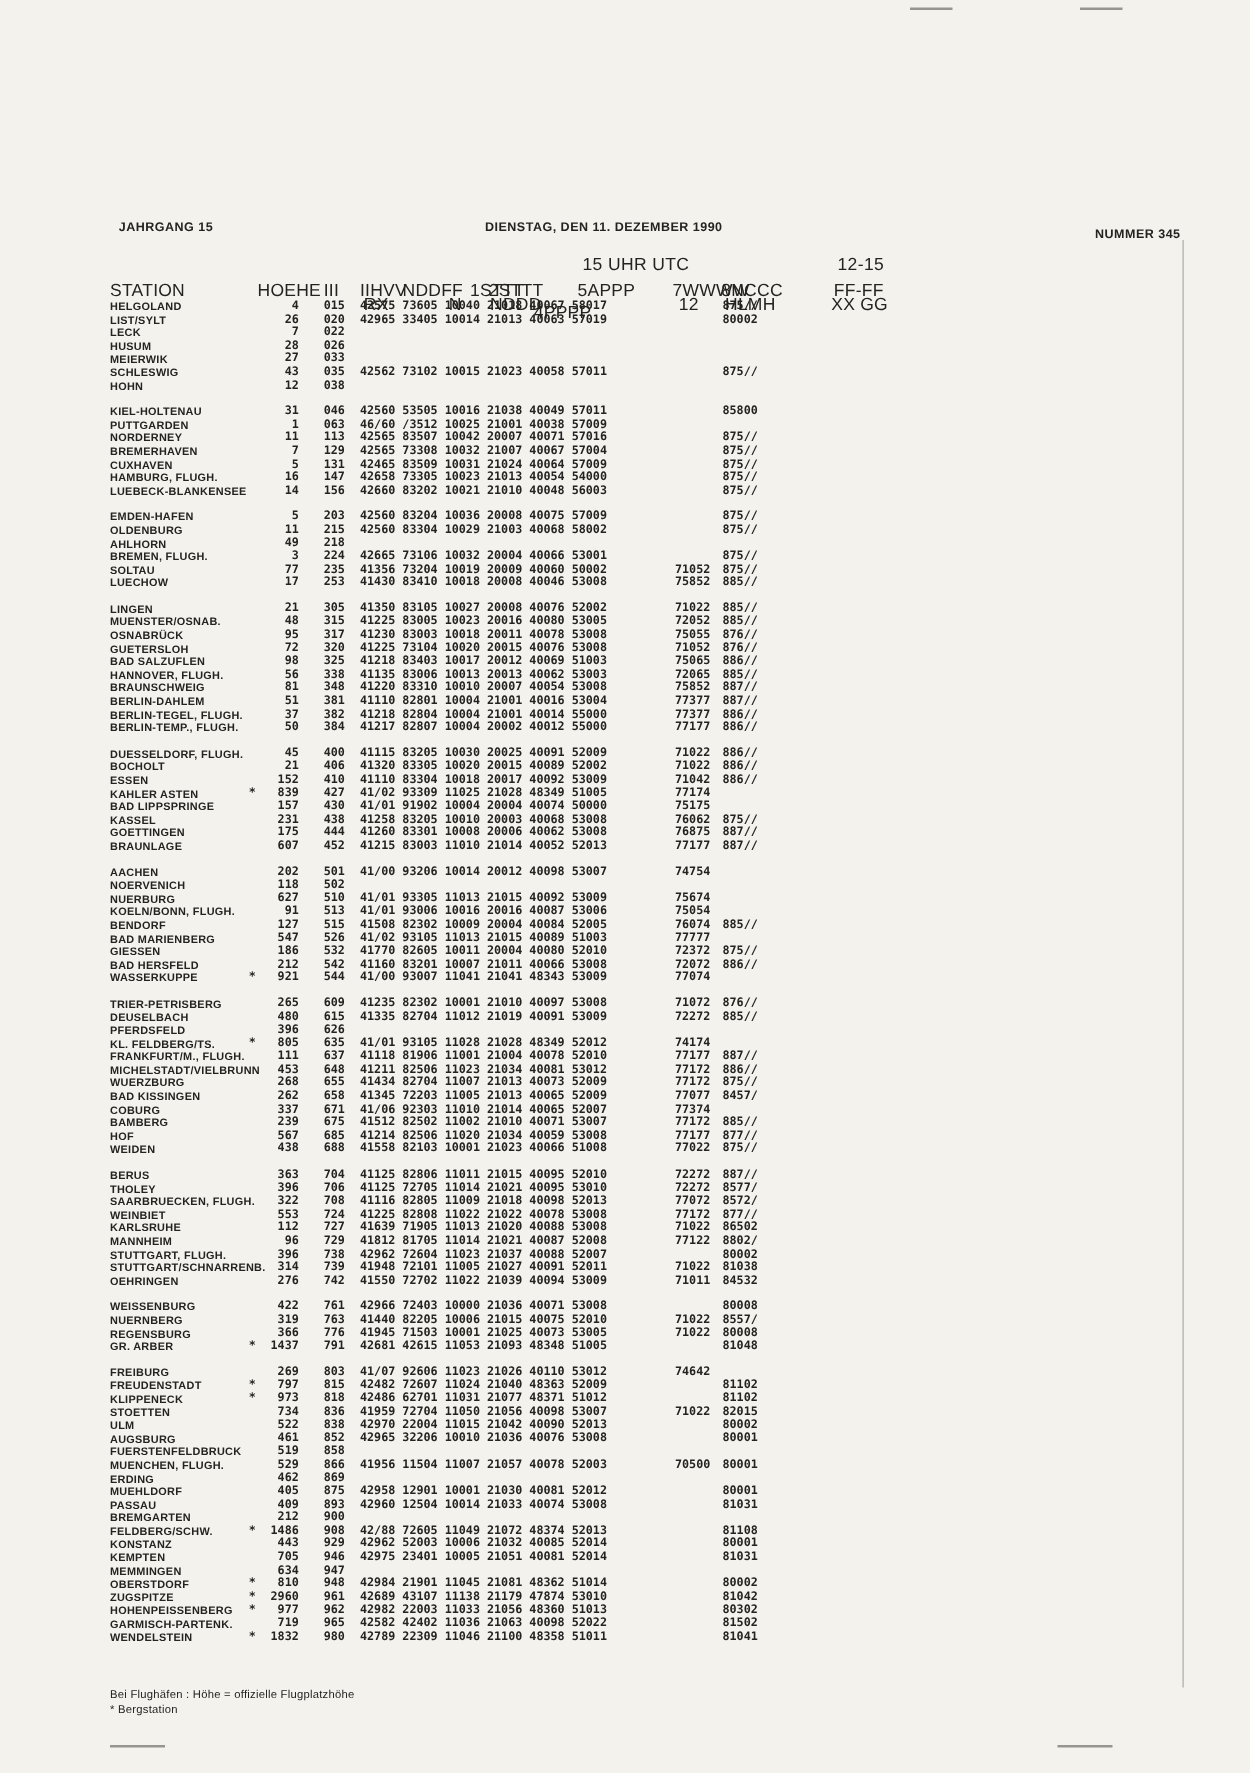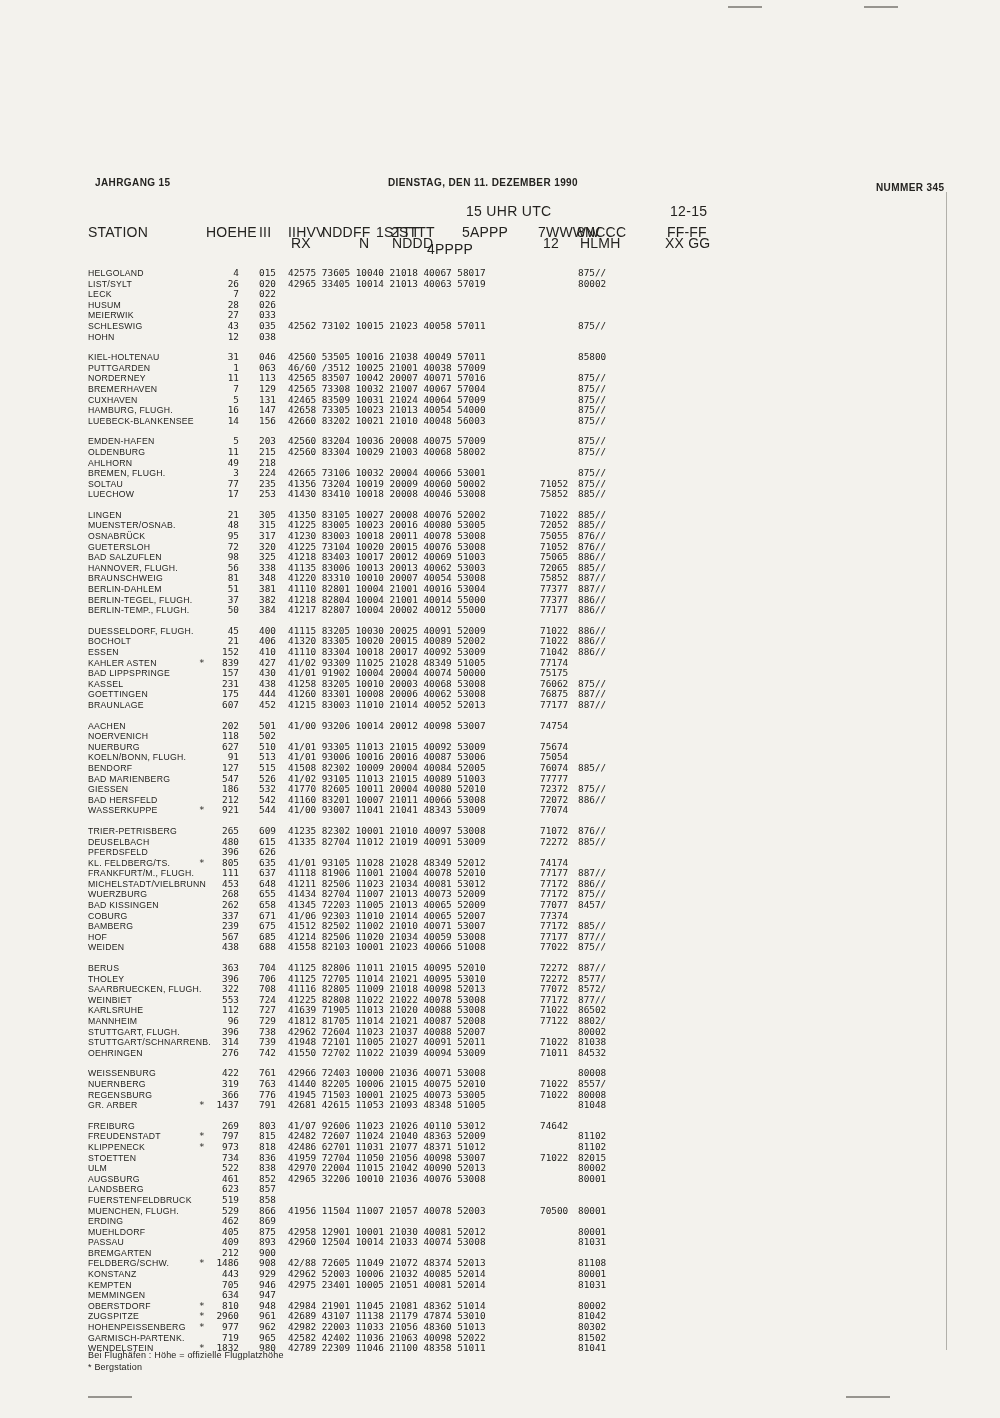--- a/index.html
+++ b/index.html
@@ -9,21 +9,21 @@
     position: relative;
     background: #f3f2ed;
     font-family: "Liberation Sans", sans-serif;
     color: #242320;
     overflow: hidden;
   }
   .abs { position: absolute; }
   .masthead-text { font-size: 10px; letter-spacing: .4px; white-space: pre; font-weight: bold; }
   .sub-text { font-size: 14px; letter-spacing: .3px; white-space: pre; }
   .h { position: absolute; font-size: 14px; letter-spacing: .2px; white-space: pre; }
-  #obs-table { position: absolute; left: 0; top: 268px; width: 836px; }
+  #obs-table { position: absolute; left: 0; top: 240px; width: 836px; font-weight: bold; }
   .grp { margin-bottom: 10px; }
   .row { position: relative; height: 10.6px; }
   .col { position: absolute; top: 0; font-size: 9.4px; line-height: 10.6px; white-space: pre;
          font-family: "DejaVu Sans Mono", monospace; }
   .c-station { left: 88px; font-family: "Liberation Sans", sans-serif; font-size: 8.7px; letter-spacing: .25px; }
   .c-berg    { left: 199px; width: 10px; }
   .c-hoehe   { left: 201px; width: 38px; text-align: right; }
   .c-iii     { left: 259px; }
   .c-obs     { left: 288px; }
   .c-g7      { left: 540px; }
@@ -786,29 +786,20 @@
       <div class="row">
         <span class="col c-station">AUGSBURG</span>
         <span class="col c-berg"></span>
         <span class="col c-hoehe">461</span>
         <span class="col c-iii">852</span>
         <span class="col c-obs">42965 32206 10010 21036 40076 53008</span>
         <span class="col c-g7"></span>
         <span class="col c-g8">80001</span>
       </div>
       <div class="row">
-        <span class="col c-station">LANDSBERG</span>
-        <span class="col c-berg"></span>
-        <span class="col c-hoehe">623</span>
-        <span class="col c-iii">857</span>
-        <span class="col c-obs"></span>
-        <span class="col c-g7"></span>
-        <span class="col c-g8"></span>
-      </div>
-      <div class="row">
         <span class="col c-station">FUERSTENFELDBRUCK</span>
         <span class="col c-berg"></span>
         <span class="col c-hoehe">519</span>
         <span class="col c-iii">858</span>
         <span class="col c-obs"></span>
         <span class="col c-g7"></span>
         <span class="col c-g8"></span>
       </div>
       <div class="row">
         <span class="col c-station">MUENCHEN, FLUGH.</span>

